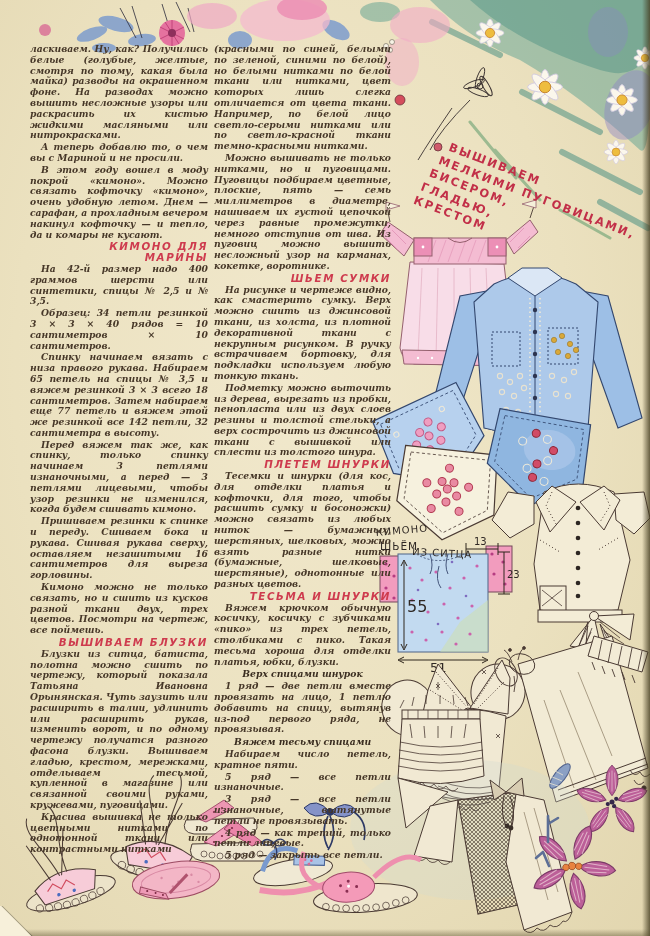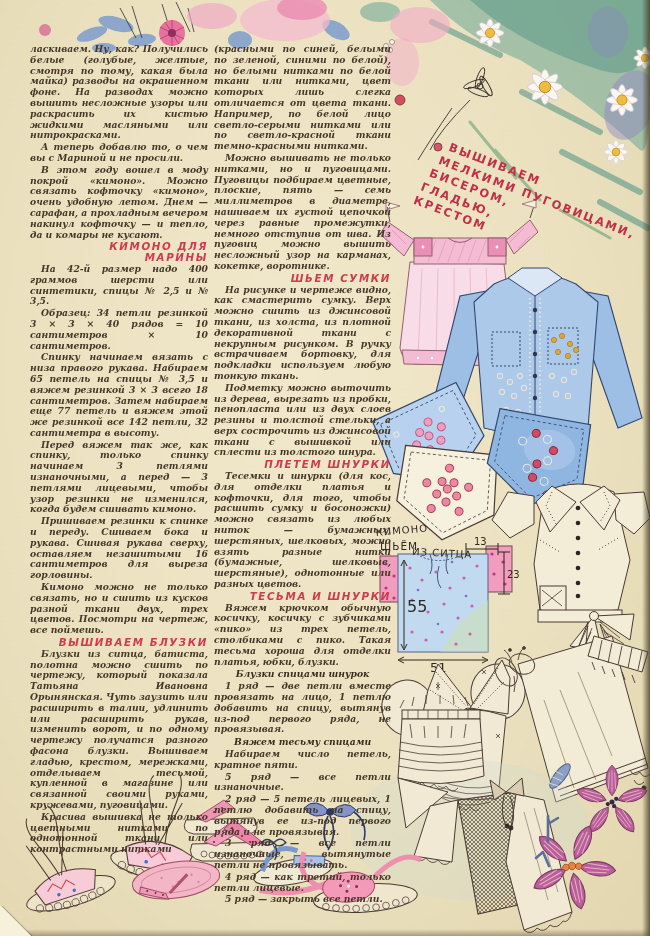--- a/index.html
+++ b/index.html
@@ -578,26 +578,25 @@
   <div class="col col-mid">
     <p class="noind">(красными по синей, белыми по зеленой, синими по белой), но белыми нитками по белой ткани или нитками, цвет которых лишь слегка отличается от цвета ткани. Например, по белой лицо светло-серыми нитками или по светло-красной ткани темно-красными нитками.</p>
     <p>Можно вышивать не только нитками, но и пуговицами. Пуговицы подбираем цветные, плоские, пять — семь миллиметров в диаметре, нашиваем их густой цепочкой через равные промежутки, немного отступив от шва. Из пуговиц можно вышить несложный узор на карманах, кокетке, воротнике.</p>
     <p class="hdr">ШЬЕМ СУМКИ</p>
     <p>На рисунке и чертеже видно, как смастерить сумку. Верх можно сшить из джинсовой ткани, из холста, из плотной декоративной ткани с некрупным рисунком. В ручку встрачиваем бортовку, для подкладки используем любую тонкую ткань.</p>
     <p>Подметку можно выточить из дерева, вырезать из пробки, пенопласта или из двух слоев резины и толстой стельки, а верх сострочить из джинсовой ткани с вышивкой или сплести из толстого шнура.</p>
     <p class="hdr">ПЛЕТЕМ ШНУРКИ</p>
     <p>Тесемки и шнурки (для кос, для отделки платья и кофточки, для того, чтобы расшить сумку и босоножки) можно связать из любых ниток — бумажных, шерстяных, шелковых, можно взять разные нитки (бумажные, шелковые, шерстяные), однотонные или разных цветов.</p>
     <p class="hdr">ТЕСЬМА И ШНУРКИ</p>
     <p>Вяжем крючком обычную косичку, косичку с зубчиками «пико» из трех петель, столбиками с пико. Такая тесьма хороша для отделки платья, юбки, блузки.</p>
-    <p class="subhdr">Блузки спицами шнурок</p>
+    <p class="subhdr">Верх спицами шнурок</p>
     <p>1 ряд — две петли вместе провязать на лицо, 1 петлю добавить на спицу, вытянув из-под первого ряда, не провязывая.</p>
     <p class="subhdr">Вяжем тесьму спицами</p>
     <p>Набираем число петель, кратное пяти.</p>
     <p>5 ряд — все петли изнаночные.</p>
-    <p>2 ряд — 5 петель лицевых, 1 петлю добавить на спицу, вытянув ее из-под первого ряда и не провязывая.</p>
     <p>3 ряд — все петли изнаночные, вытянутые петли не провязывать.</p>
     <p>4 ряд — как третий, только петли лицевые.</p>
     <p>5 ряд — закрыть все петли.</p>
   </div>
 
   <div class="rednote">
     <div>ВЫШИВАЕМ</div>
     <div>МЕЛКИМИ ПУГОВИЦАМИ,</div>
     <div>БИСЕРОМ,</div>
     <div>ГЛАДЬЮ,</div>

